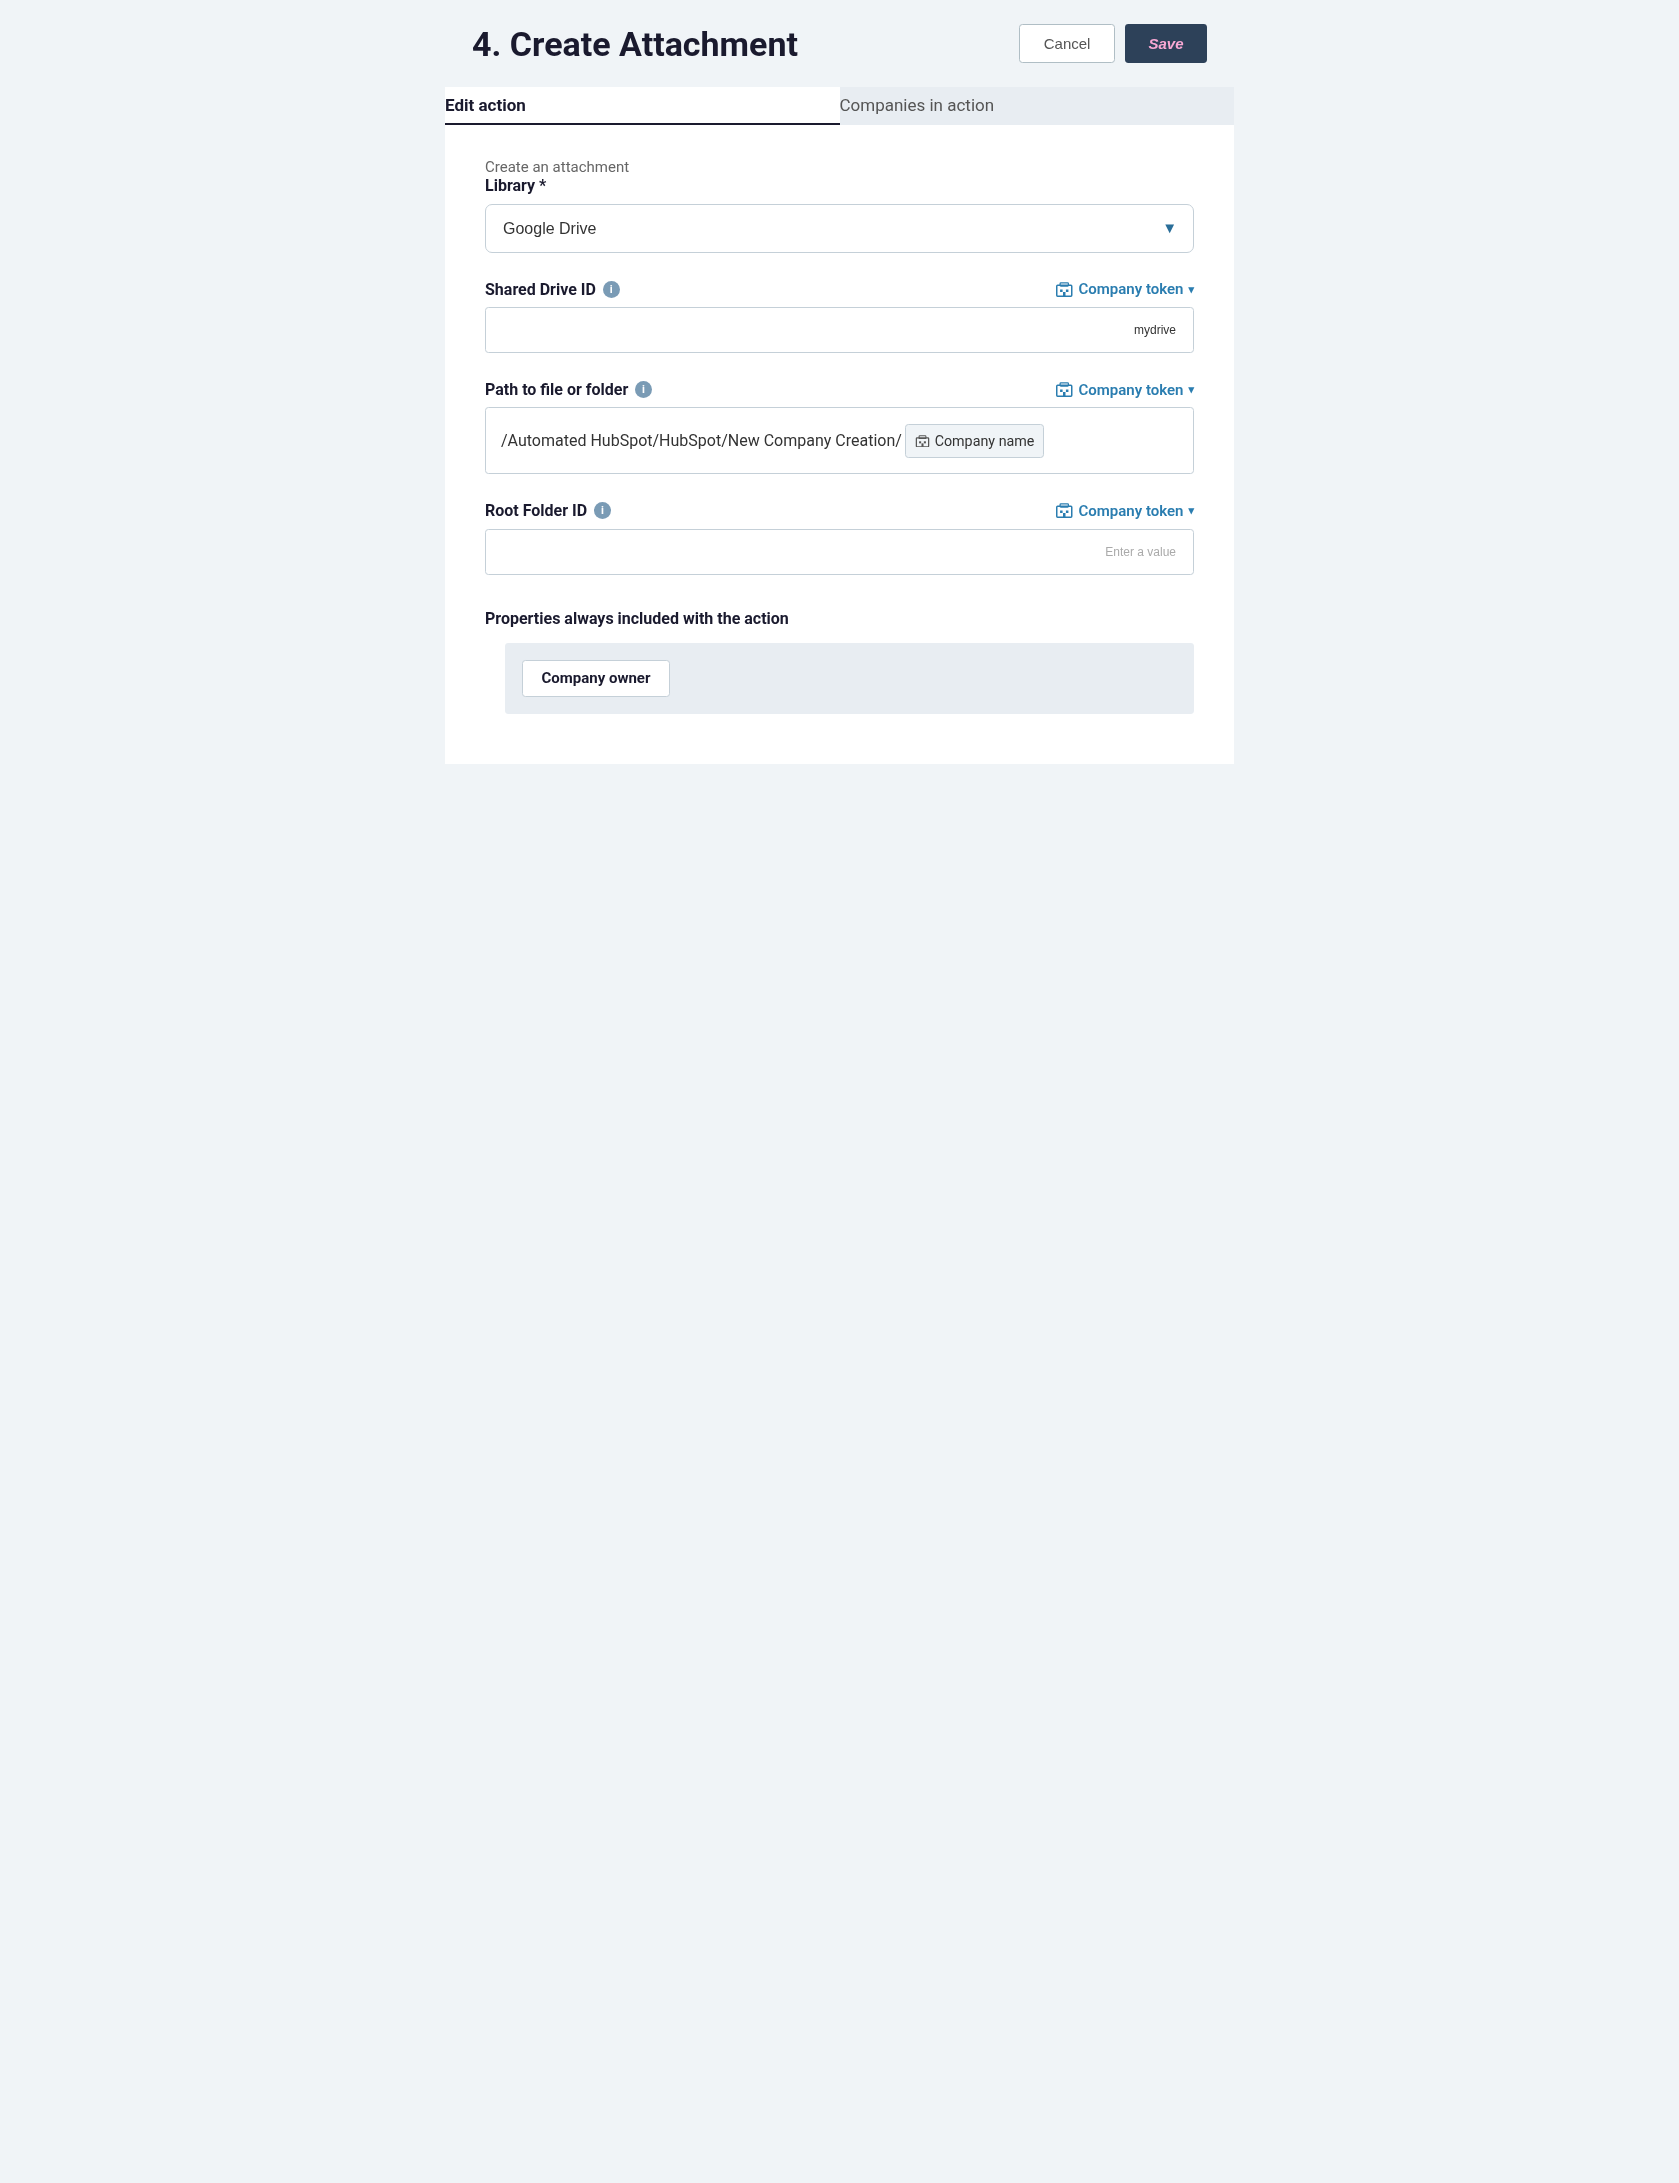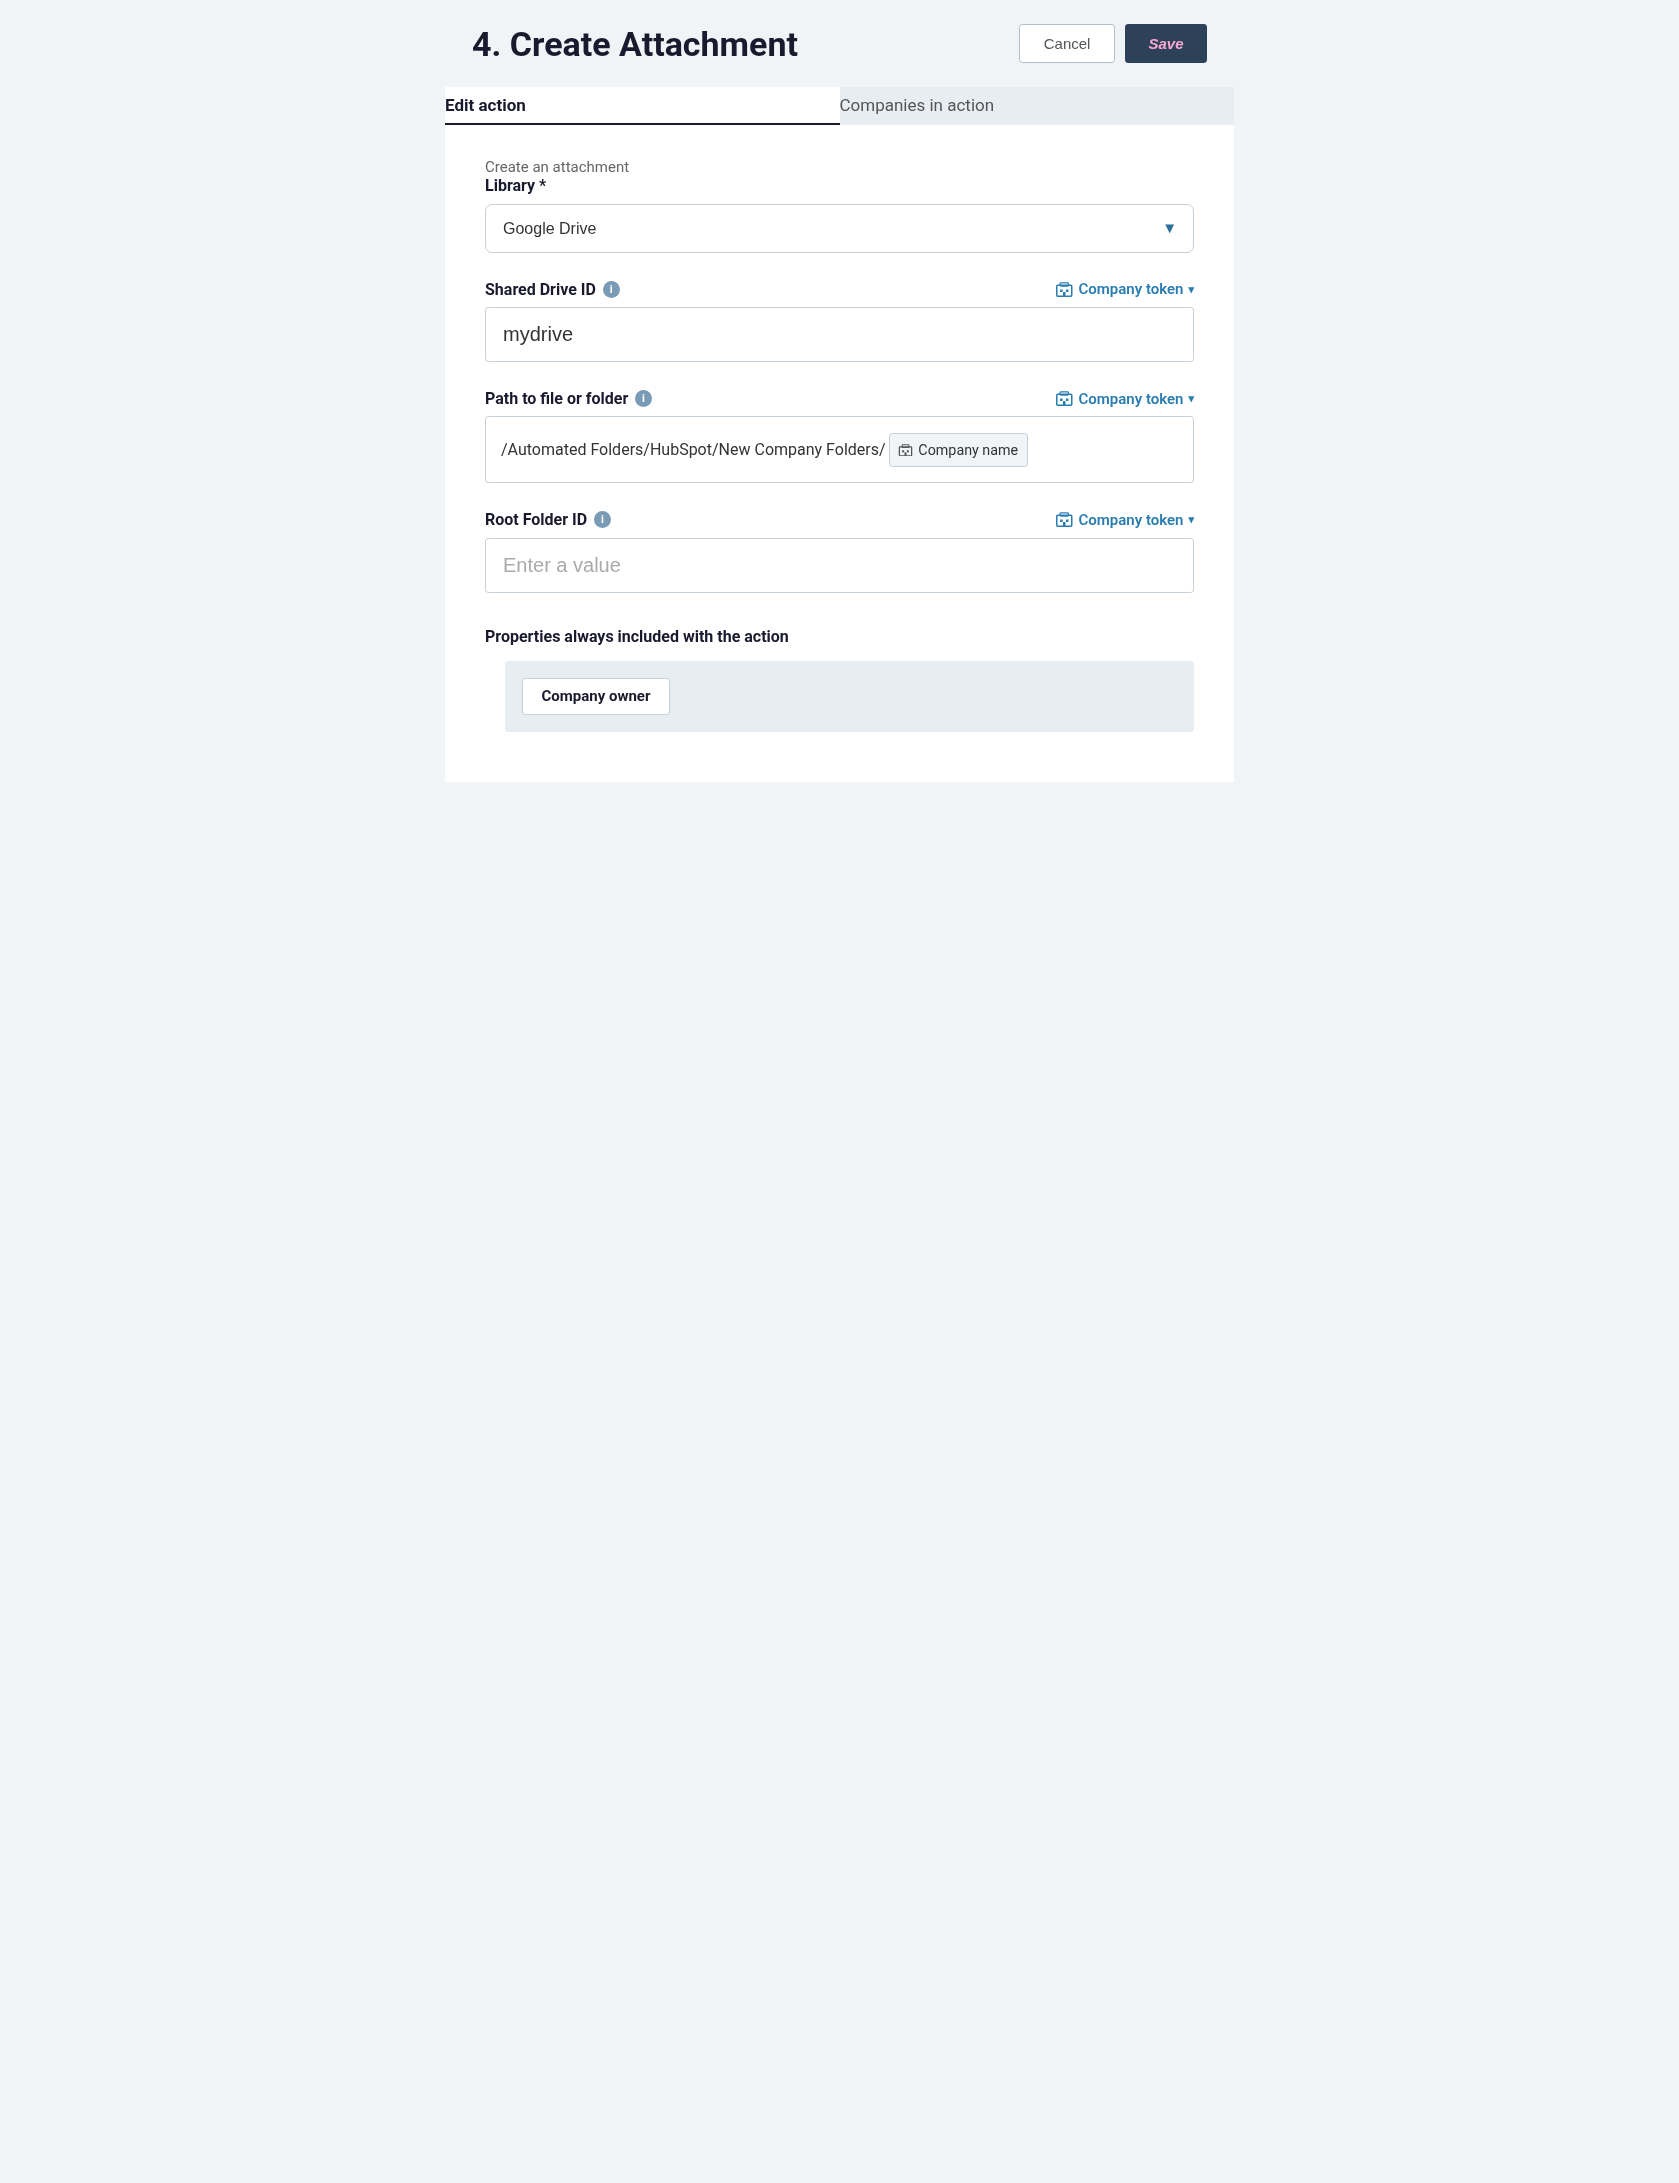--- a/index.html
+++ b/index.html
@@ -167,24 +167,25 @@
       font-size: 11px;
       color: #2a7db0;
     }
 
     
     .input-field {
       width: 100%;
       padding: 15px 17px;
       border: 1.3px solid #c5d0d8;
       border-radius: 3.4px;
-      font-size: 20px;
+      font-size: 12px;
       color: #333;
       background: #fff;
       outline: none;
+      text-align: right;
     }
 
     .input-field::placeholder {
       color: #aaa;
     }
 
     
     .select-wrapper {
       position: relative;
     }
@@ -347,21 +348,21 @@
             <rect x="6" y="9" width="3" height="3" fill="#2a7db0"></rect>
             <rect x="13" y="9" width="3" height="3" fill="#2a7db0"></rect>
             <rect x="9.5" y="12" width="3" height="5" fill="#2a7db0"></rect>
             <rect x="6" y="1" width="10" height="4" rx="1" stroke="#2a7db0" stroke-width="1.5" fill="none"></rect>
           </svg>
           <span>Company token</span>
           <span class="chevron-down">▾</span>
         </a>
       </div>
       <div class="path-field-container">
-        <span class="path-text">/Automated Folders/HubSpot/New Company Folders/</span>
+        <span class="path-text">/Automated HubSpot/HubSpot/New Company Creation/</span>
         <span class="token-chip">
           <svg width="15" height="12.6" viewBox="0 0 22 18" fill="none" xmlns="http://www.w3.org/2000/svg">
             <rect x="2" y="4" width="18" height="13" rx="1" stroke="#555" stroke-width="1.8" fill="none"></rect>
             <rect x="6" y="9" width="3" height="3" fill="#555"></rect>
             <rect x="13" y="9" width="3" height="3" fill="#555"></rect>
             <rect x="9.5" y="12" width="3" height="5" fill="#555"></rect>
             <rect x="6" y="1" width="10" height="4" rx="1" stroke="#555" stroke-width="1.5" fill="none"></rect>
           </svg>
           <span>Company name</span>
         </span>

